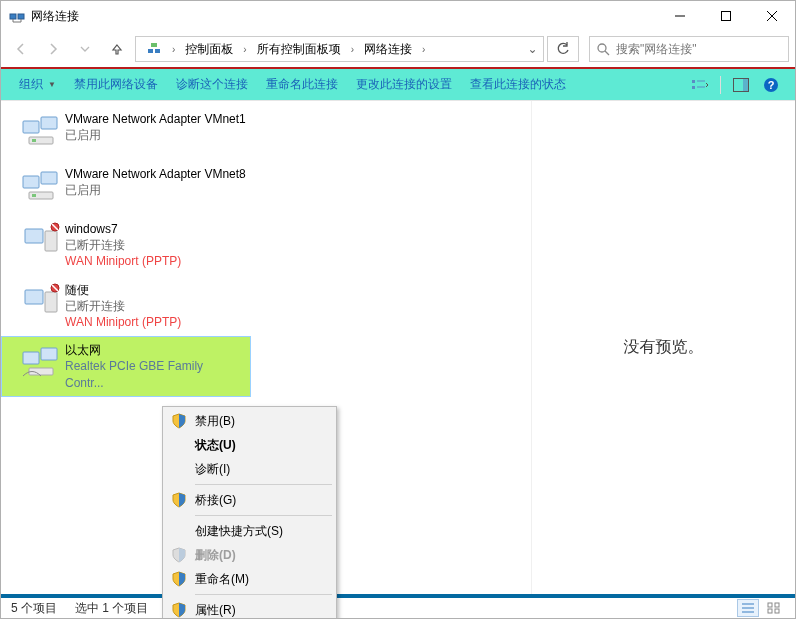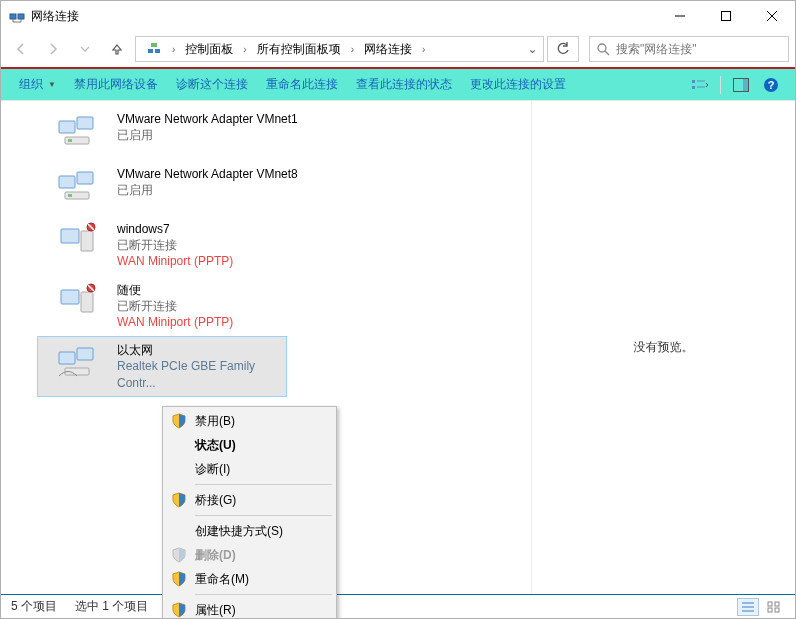--- a/index.html
+++ b/index.html
@@ -29,40 +29,40 @@
   .toolbar { height: 34px; display:flex; align-items:center; padding: 0 10px; gap:2px; border-top:2px solid #b91c1c; border-bottom:1px solid #e6e6e6; background:#5eead4; }
   .toolbtn { padding: 4px 8px; color:#1a62b8; display:flex; align-items:center; gap:3px; font-size:12px;}
   .toolbtn .caret { font-size:8px; color:#555; margin-left:2px;}
   .toolbar .spacer { flex:1; }
   .vr { width:1px; height:18px; background:#ddd; margin:0 4px;}
   .iconbtn { width:28px; height:24px; display:flex; align-items:center; justify-content:center; }
 
   
   .content { position:absolute; top:100px; bottom:24px; left:0; right:0; display:flex;}
   .listpane { width:530px; overflow:hidden; padding-top:4px;}
-  .preview { flex:1; display:flex; align-items:center; justify-content:center; color:#333; font-size:12px; border-left:1px solid #f0f0f0;}
-  .item { display:flex; padding:6px 10px 6px 20px; gap:20px;margin-left:36px; }
-  .item.selected { background:#e5e5e5; outline:1px solid #99d1ff; outline-offset:-1px; }
+  .preview { flex:1; display:flex; align-items:center; justify-content:center; color:#333; font-size:16px; border-left:1px solid #f0f0f0;}
+  .item { display:flex; padding:6px 10px 6px 20px; gap:4px; }
+  .item.selected { background:#bef264; outline:1px solid #99d1ff; outline-offset:-1px; }
   .net-icon { width:40px; flex-shrink:0; }
   .item .lines { display:flex; flex-direction:column; line-height:1.35; }
   .item .name { color:#000; }
   .item .l2 { color:#666; }
   .item .l3 { color:#ef4444; }
   .item.selected .l2, .item.selected .l3 { color:#5a7a99; }
 
   
   .ctxmenu { position:absolute; left:161px; top:405px; width:175px; background:#f2f2f2; border:1px solid #bcbcbc; box-shadow:2px 2px 4px rgba(0,0,0,0.25); padding:2px 2px; z-index:10;}
   .ctxitem { height:24px; display:flex; align-items:center; padding-left:30px; position:relative; font-size:12px;}
   .ctxitem.bold { font-weight:700; }
   .ctxitem.disabled { color:#9e9e9e;font-weight:bold; }
   .ctxsep { height:1px; background:#d0d0d0; margin:3px 2px 3px 30px;}
   .shield { position:absolute; left:6px; width:16px; height:16px; }
 
   
-  .status { position:absolute; bottom:0; left:0; right:0; height:24px; display:flex; align-items:center; padding:0 10px; gap:18px; border-top:1px solid #0369a1; font-size:12px; color:#333;}
+  .status { position:absolute; bottom:0; left:0; right:0; height:24px; display:flex; align-items:center; padding:0 10px; gap:18px; border-top:4px solid #0369a1; font-size:12px; color:#333;}
   .status .right { margin-left:auto; display:flex; gap:4px;}
   .viewbtn { width:22px; height:18px; border:1px solid transparent; display:flex; align-items:center; justify-content:center;}
   .viewbtn.active { border-color:#aac8e6; background:#e8f2fc;}
 </style>
 </head>
 <body>
 
 <div class="titlebar">
   <span class="app-icon">
     <svg viewBox="0 0 16 16">
@@ -150,22 +150,22 @@
 </div>
 
 <div class="toolbar">
   <div class="toolbtn">
       <span>组织</span>
       <span class="caret">▼</span>
     </div>
   <div class="toolbtn">禁用此网络设备</div>
   <div class="toolbtn">诊断这个连接</div>
   <div class="toolbtn">重命名此连接</div>
+  <div class="toolbtn">更改此连接的设置</div>
   <div class="toolbtn">查看此连接的状态</div>
-  <div class="toolbtn">更改此连接的设置</div>
   <div class="spacer"></div>
   <div class="iconbtn">
       <svg width="18" height="14" viewBox="0 0 18 14">
         <rect x="1" y="2" width="3" height="3" fill="#5a8cc4"></rect>
         <rect x="1" y="8" width="3" height="3" fill="#5a8cc4"></rect>
         <line x1="6" y1="3" x2="14" y2="3" stroke="#5a8cc4"></line>
         <line x1="6" y1="9" x2="14" y2="9" stroke="#5a8cc4"></line>
         <path d="M15 5 L17 7 L15 9" fill="none" stroke="#555"></path>
       </svg>
     </div>

